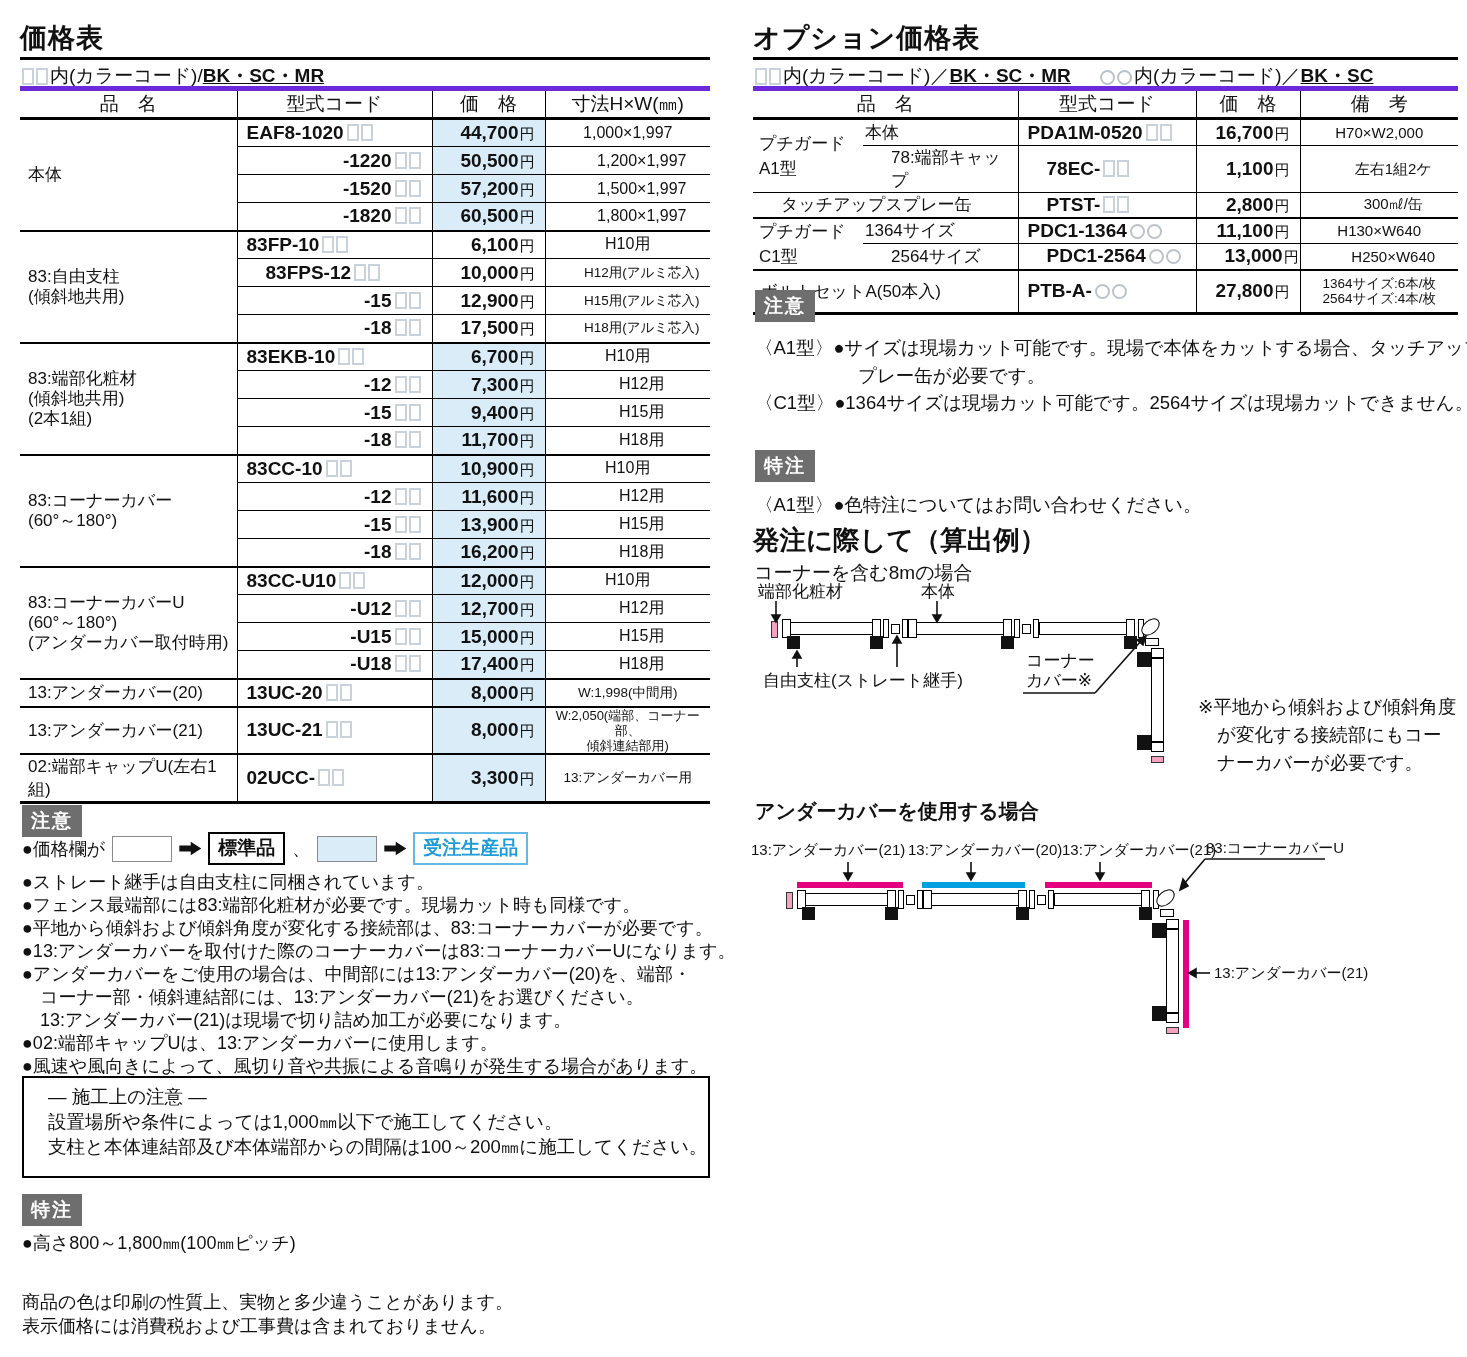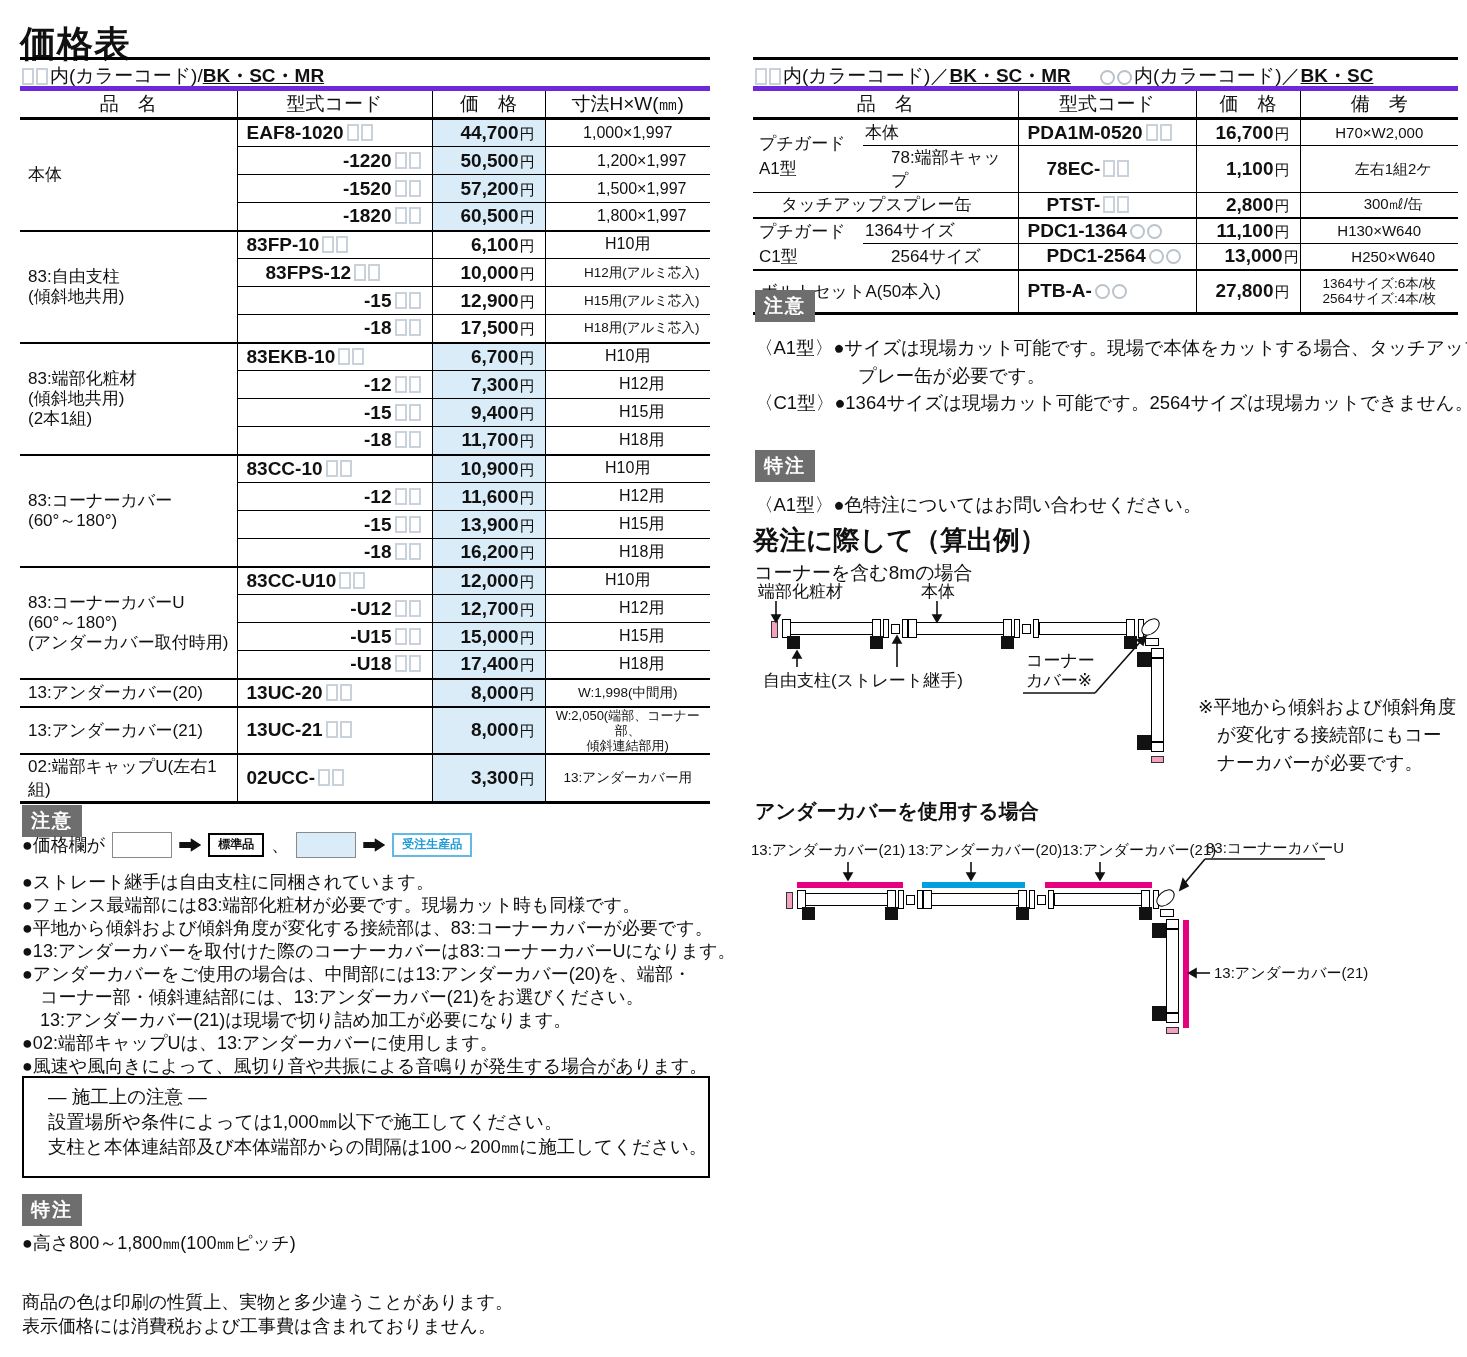--- a/index.html
+++ b/index.html
@@ -2,21 +2,21 @@
 <html><head>
 <meta charset="utf-8">
 <style>
   * { margin:0; padding:0; box-sizing:border-box; }
   html,body { width:1467px; height:1357px; background:#fff; font-family:"Liberation Sans","DejaVu Sans",sans-serif; color:#111; }
   .col { position:absolute; top:0; }
   #col-left  { left:20px;  width:695px; height:1357px; }
   #col-right { left:750px; width:717px; height:1357px; }
   .abs { position:absolute; }
 
-  .sec-title { font-size:36px; font-weight:bold; letter-spacing:1px;font-family:Liberation Serif, serif; }
+  .sec-title { font-size:27px; font-weight:bold; letter-spacing:1px;font-family:Liberation Serif, serif; }
   .hrule { position:absolute; height:3px; background:#000; }
   .ccline { font-size:19px; white-space:nowrap; }
   .ccline b { font-weight:bold;text-decoration:underline; }
 
   
   .ph { display:inline-flex; gap:2px; margin-left:3px; vertical-align:-2px; }
   .ph i { display:inline-block; width:12px; height:17px; border:2px solid #c9d2da; background:#fff; }
   .ph[data-pht="ci"] i { width:15px; height:15px; border-radius:50%; border-color:#bac3cb; }
   .ccline .ph { margin:0 2px 0 0; vertical-align:-3px; }
 
@@ -51,21 +51,21 @@
   .opt td.note.two { font-size:13.5px; line-height:15px; }
 
   
   .badge { display:inline-block; background:#6e6e6e; color:#fff; font-weight:bold; font-size:19px; padding:3px 9px; letter-spacing:2px; }
   .blines div { font-size:18px; line-height:23px; white-space:nowrap; }
   .legend { display:flex; align-items:center; gap:7px; font-size:18px; white-space:nowrap; }
   .lgbox { display:inline-block; width:60px; height:26px; border:1.5px solid #8a8a8a; background:#fff; }
   .lgbox.blue { background:#d9ecf8; }
   .arrow-right { display:inline-block; width:22px; height:16px; background:#111;
     clip-path:polygon(0 32%,52% 32%,52% 8%,100% 50%,52% 92%,52% 68%,0 68%); }
-  .lglabel { display:inline-block; border:2.5px solid #000; padding:1px 8px 2px; font-weight:bold; font-size:12px; }
+  .lglabel { display:inline-block; border:2.5px solid #000; padding:1px 8px 2px; font-weight:bold; font-size:19px; }
   .lglabel.order { border-color:#63b8e4; color:#1f9cd8; }
   .cbox { position:absolute; border:2px solid #000; width:688px; height:102px; padding:6px 0 0 24px; }
   .cbox div { font-size:18.5px; line-height:25px; white-space:nowrap; }
   .rclines div { font-size:18.5px; line-height:27.5px; white-space:nowrap; }
   .rclines div.indent { margin-left:103px; }
   .spline { font-size:18.5px; white-space:nowrap; }
   .footer div { font-size:18px; line-height:24px; white-space:nowrap; }
   .ord-title { font-size:26.5px; font-weight:bold; }
   .ord-sub { font-size:19px; }
 
@@ -373,20 +373,21 @@
     <div style="line-height:26px">●高さ800～1,800㎜(100㎜ピッチ)</div>
   </div>
 
   <div class="footer abs" style="top:1290px;left:2px">
     <div>商品の色は印刷の性質上、実物と多少違うことがあります。</div>
     <div>表示価格には消費税および工事費は含まれておりません。</div>
   </div>
 </div>
 
 <div id="col-right" class="col">
+  <div class="sec-title abs" style="top:20px;left:3px">オプション価格表</div>
   <div class="hrule" style="top:57px;left:3px;width:705px"></div>
   <div class="ccline abs" style="top:63px;left:5px">
     <span class="ph" data-pht="sq">
         <i></i>
         <i></i>
       </span><span>内(カラーコード)／</span><b>BK・SC・MR</b>
     <span class="ph" style="margin-left:24px" data-pht="ci">
         <i></i>
         <i></i>
       </span><span>内(カラーコード)／</span><b>BK・SC</b>

